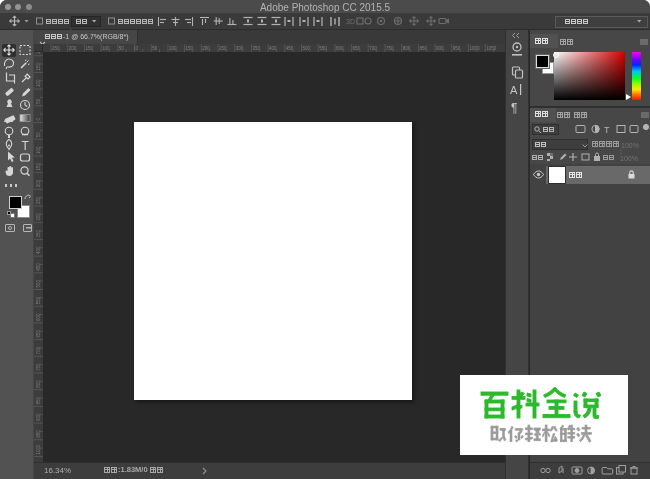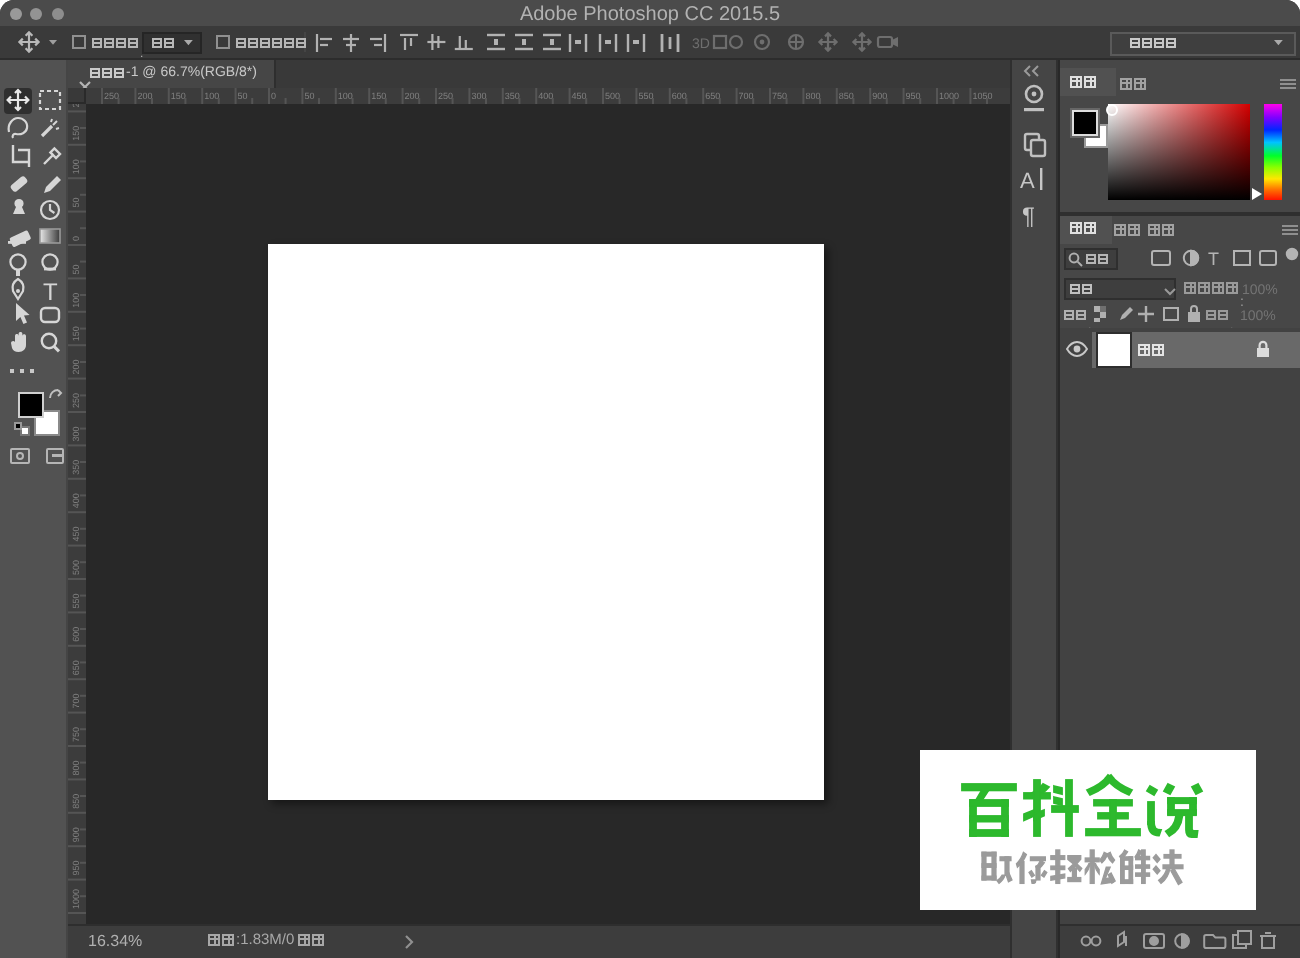--- a/index.html
+++ b/index.html
@@ -337,21 +337,21 @@
       <rect x="0" y="404.0" width="9" height="1" fill="#555555"></rect>
       <text x="0" y="0" font-size="4.5" fill="#7e7e7e" font-family="Liberation Sans" transform="translate(5.5 402.5) rotate(-90)">1000</text>
       <rect x="6" y="412.3" width="3" height="1" fill="#555"></rect>
     </svg>
     <div class="abs" style="left:34px;top:44px;width:9px;height:8px;background:#393939;border-right:1px solid #2a2a2a;border-bottom:1px solid #2a2a2a;"></div>
 <div class="abs" id="canvas" style="left:43px;top:52px;width:462px;height:410px;background:#282828;"></div>
 <div class="abs" style="left:134px;top:122px;width:278px;height:278px;background:#fff;box-shadow:2px 2px 4px rgba(0,0,0,0.45);"></div>
 
 <div class="abs" id="status" style="left:34px;top:462px;width:471px;height:17px;background:#3d3d3d;border-top:1px solid #2e2e2e;"></div>
 <div class="lbl" style="left:44px;top:467px;font-size:8px;color:#b0b0b0;">16.34%</div>
-<div class="lbl" style="left:104px;top:467px;font-size:7.5px;color:#a8a8a8;"><i class="hz h6" style="--c:#a8a8a8"></i><i class="hz h6" style="--c:#a8a8a8"></i><span style="position:relative;top:-1px;">:1.83M/0 </span><i class="hz h6" style="--c:#a8a8a8"></i><i class="hz h6" style="--c:#a8a8a8"></i></div>
+<div class="lbl" style="left:104px;top:467px;font-size:7.5px;color:#a8a8a8;"><i class="hz h6" style="--c:#a8a8a8"></i><i class="hz h6" style="--c:#a8a8a8"></i><span style="position:relative;top:-1px;font-weight:bold;">:1.83M/0 </span><i class="hz h6" style="--c:#a8a8a8"></i><i class="hz h6" style="--c:#a8a8a8"></i></div>
     <svg class="abs" style="left:202px;top:467px;" width="5" height="8">
       <path d="M1 1l3 3-3 3" stroke="#909090" stroke-width="1.1" fill="none"></path>
     </svg>
 <div class="abs" id="strip" style="left:505px;top:30px;width:24px;height:449px;background:#454545;border-left:1px solid #2f2f2f;border-right:1px solid #303030;"></div>
 <svg class="abs" style="left:505px;top:30px;" width="24" height="90" viewBox="0 0 24 90">
  <path d="M10 3l-2.5 2.5L10 8M14 3l-2.5 2.5L14 8" stroke="#9a9a9a" stroke-width="1" fill="none"></path>
  <circle cx="12" cy="17" r="4" fill="none" stroke="#c0c0c0" stroke-width="1.3"></circle>
  <circle cx="12" cy="17" r="1.2" fill="#c0c0c0"></circle>
  <rect x="7" y="24" width="10" height="1.6" fill="#c0c0c0"></rect>
  <rect x="7.5" y="37" width="7" height="8" rx="1" fill="none" stroke="#c0c0c0" stroke-width="1.2"></rect>

